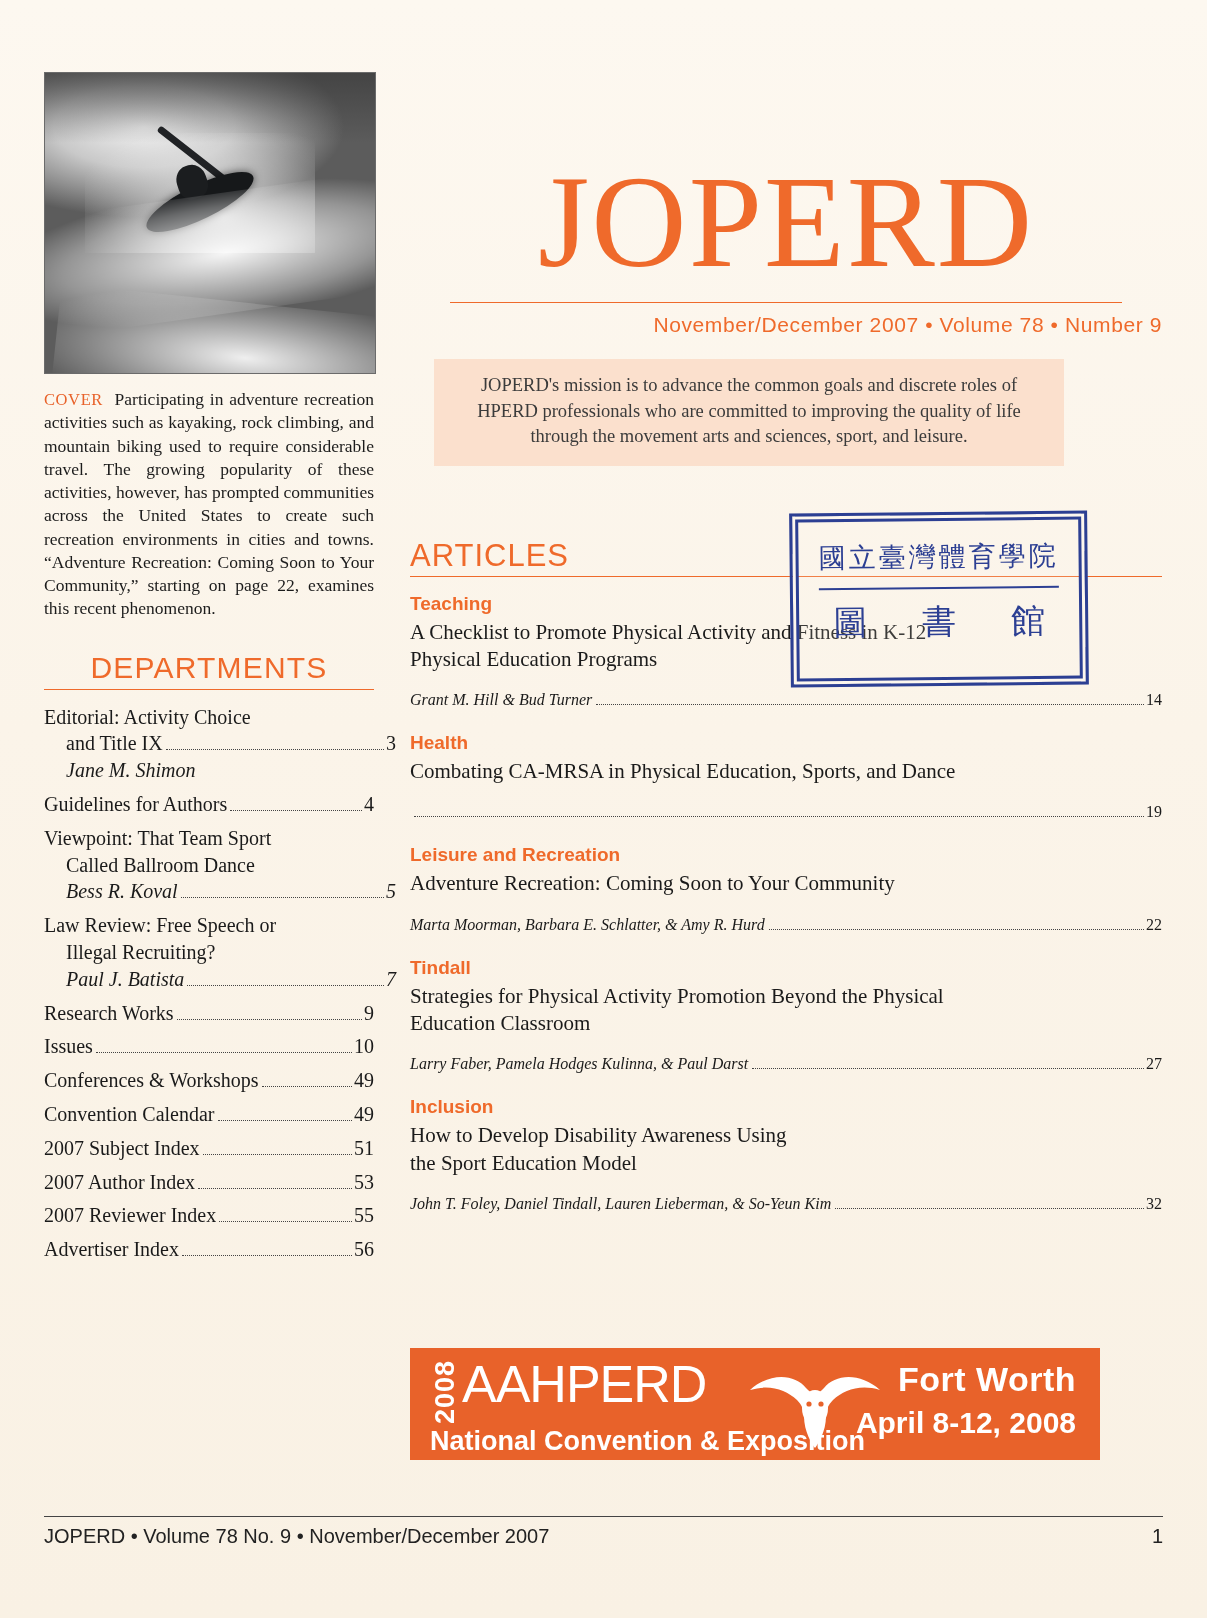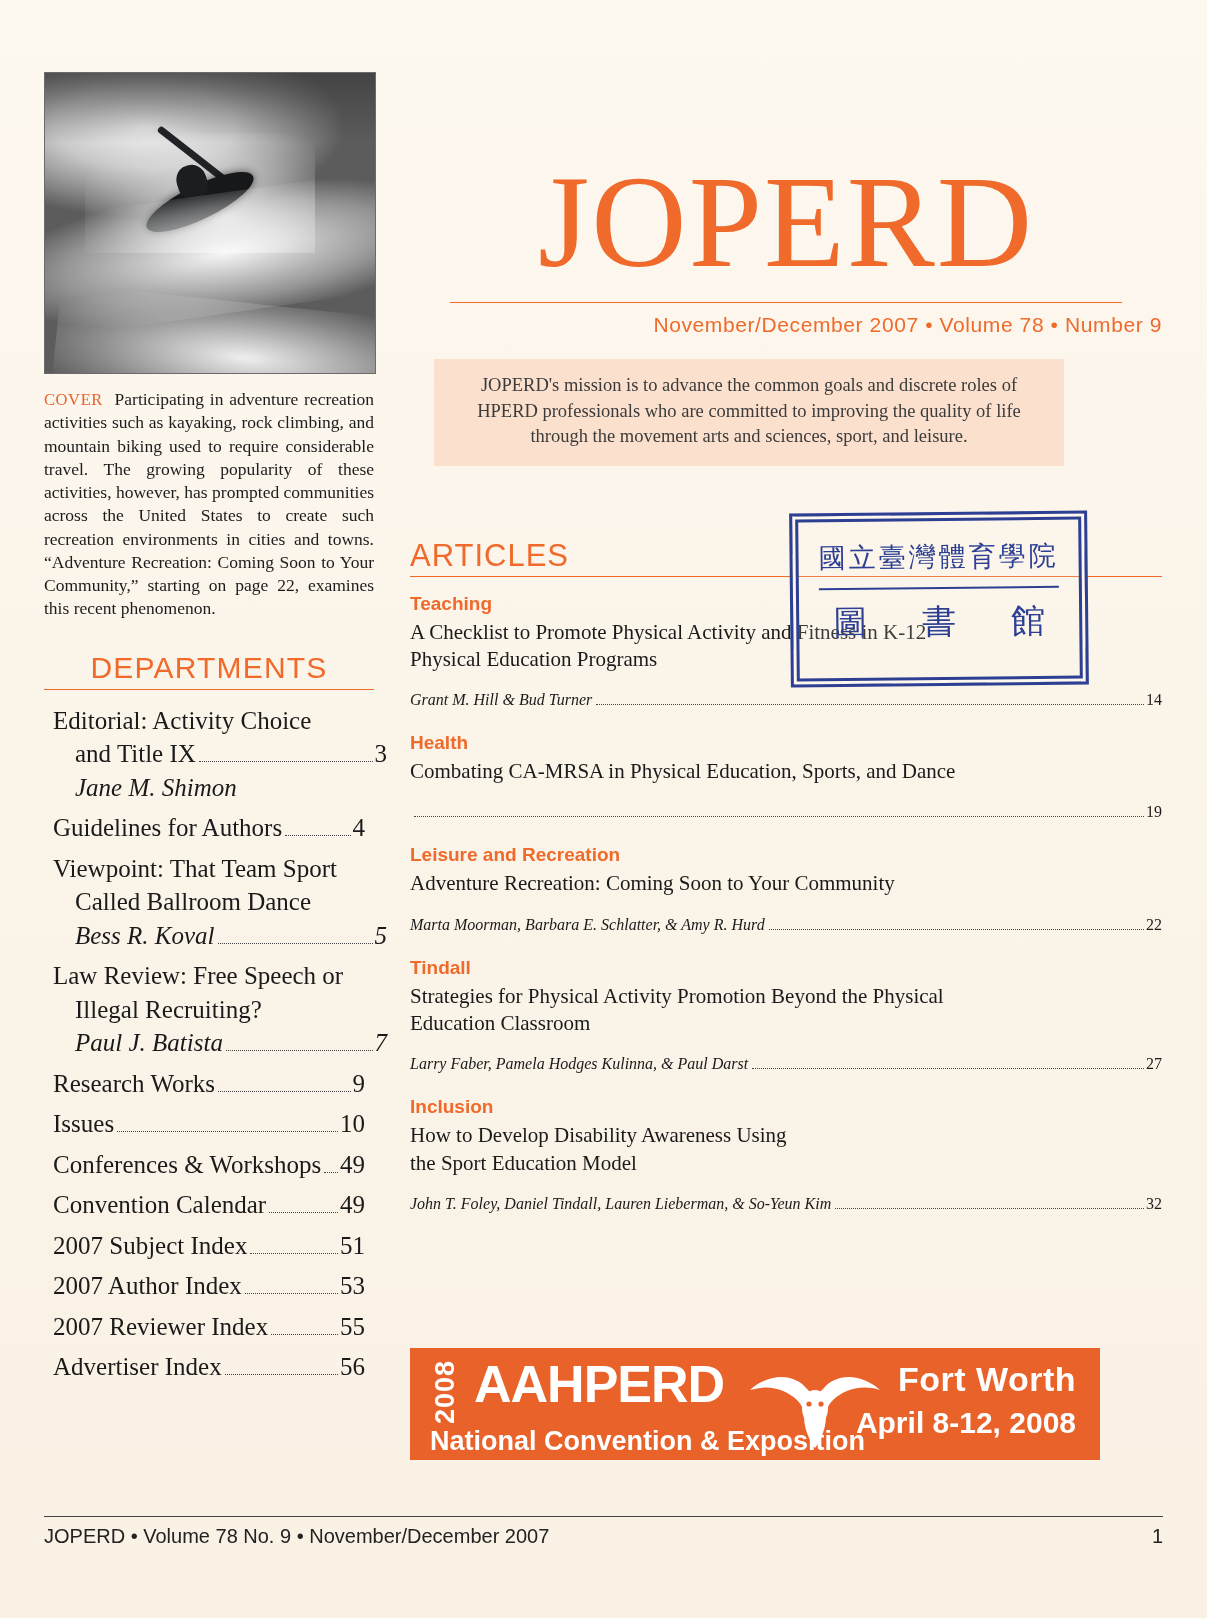--- a/index.html
+++ b/index.html
@@ -115,23 +115,23 @@
     font-family: "Liberation Sans", sans-serif;
     font-weight: 400;
   }
   .dept-rule {
     border: 0;
     border-top: 1.4px solid #ef6a2b;
     margin: 4px 0 14px 0;
   }
   .toc-list {
     list-style: none;
-    margin: 9px;
+    margin: 0;
     padding: 0;
-    font-size: 25px;
+    font-size: 20px;
     line-height: 1.34;
   }
   .toc-entry {
     margin-bottom: 7px;
     position: relative;
   }
   .toc-line {
     display: flex;
     align-items: baseline;
     width: 100%;
@@ -285,23 +285,23 @@
     left: 20px; top: 12px;
     font-family: "Liberation Sans", sans-serif;
     font-weight: bold;
     font-size: 27px;
     writing-mode: vertical-rl;
     transform: rotate(180deg);
     letter-spacing: 1px;
   }
   .ad .brand {
     position: absolute;
-    left: 64px; top: 6px;
-    font-family: "Liberation Sans", sans-serif;
-    font-weight: bold;
+    left: 52px; top: 6px;
+    font-family: "Liberation Sans", sans-serif;
+    font-weight: normal;
     font-size: 52px;
     letter-spacing: -1px;
   }
   .ad .sub {
     position: absolute;
     left: 20px; top: 78px;
     font-family: "Liberation Sans", sans-serif;
     font-weight: bold;
     font-size: 27px;
   }

